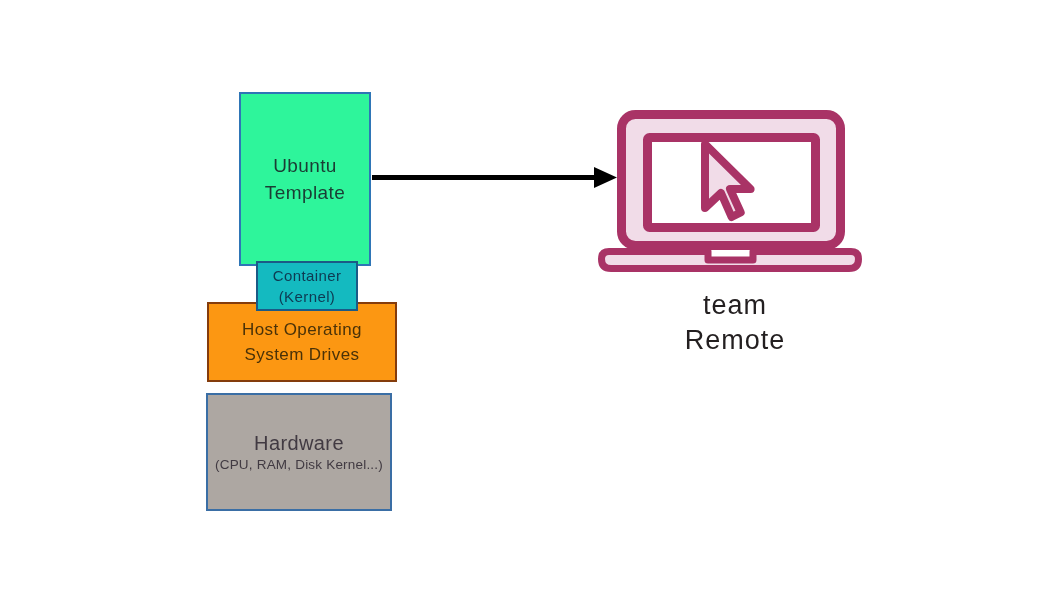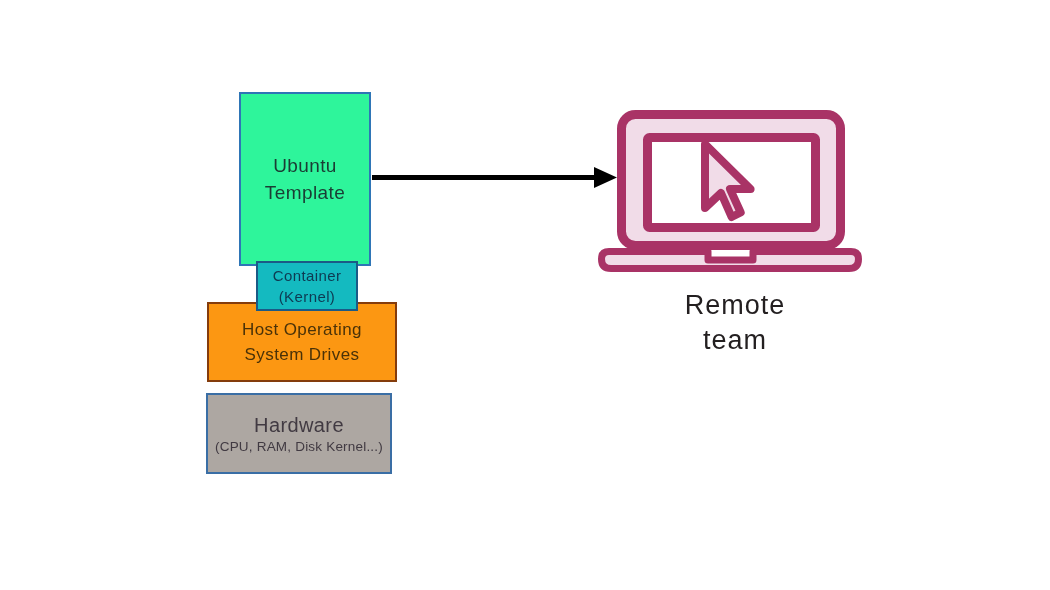--- a/index.html
+++ b/index.html
@@ -25,21 +25,21 @@
     left:256px;top:261px;width:102px;height:50px;
     background:#14bac0;border:2px solid #1b5a86;
     color:#0e3a52;font-size:15px;line-height:21px;z-index:3;
   }
   .box-orange{
     left:207px;top:302px;width:190px;height:80px;
     background:#fc9712;border:2px solid #843c0c;
     color:#4a3208;font-size:17px;line-height:25px;z-index:2;
   }
   .box-gray{
-    left:206px;top:393px;width:186px;height:81px;
+    left:206px;top:393px;width:186px;height:118px;
     background:#ada7a2;border:2px solid #3a6ea5;
     color:#413a42;z-index:1;
   }
   .box-gray .hw-title{font-size:20px;line-height:26px;}
   .box-gray .hw-sub{font-size:13.5px;line-height:18px;letter-spacing:.2px;}
 
   .arrow-svg{position:absolute;left:370px;top:160px;width:250px;height:35px;}
   .laptop-svg{position:absolute;left:593px;top:103px;width:275px;height:172px;}
 
   .remote-label{
@@ -84,17 +84,17 @@
     <rect x="28.5" y="11.5" width="219" height="131" rx="14" fill="#f1dce8" stroke="#a93366" stroke-width="9"></rect>
 
     <rect x="54.5" y="34.5" width="168" height="90" rx="2" fill="#ffffff" stroke="#a93366" stroke-width="9"></rect>
 
     <path d="M 16,148.5 H 115 V 157 H 160 V 148.5 H 258 Q 265.5,148.5 265.5,156 Q 265.5,165.5 256,165.5 H 18 Q 8.5,165.5 8.5,156 Q 8.5,148.5 16,148.5 Z" fill="#f1dce8" stroke="#a93366" stroke-width="7" stroke-linejoin="round"></path>
 
     <path d="M 112,41 L 112,105 L 128,90 L 138.6,114 L 147.7,109.5 L 137,86 L 157.6,86 Z" fill="#f1dce8" stroke="#a93366" stroke-width="8" stroke-linejoin="round"></path>
   </svg>
 
   <div class="remote-label">
+    <span>team</span>
     <span>Remote</span>
-    <span>team</span>
   </div>
 
 </div>
 
 </body></html>

